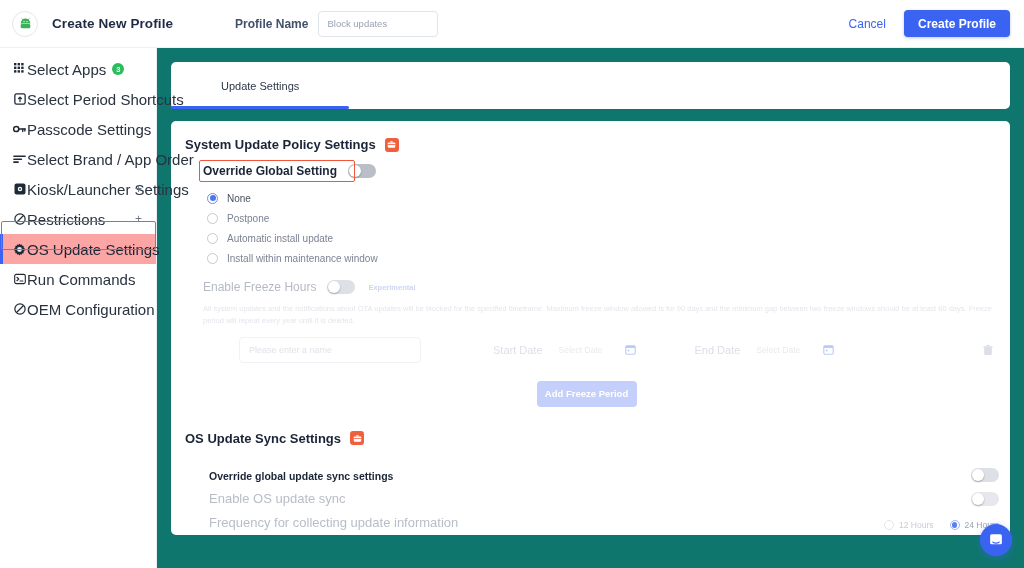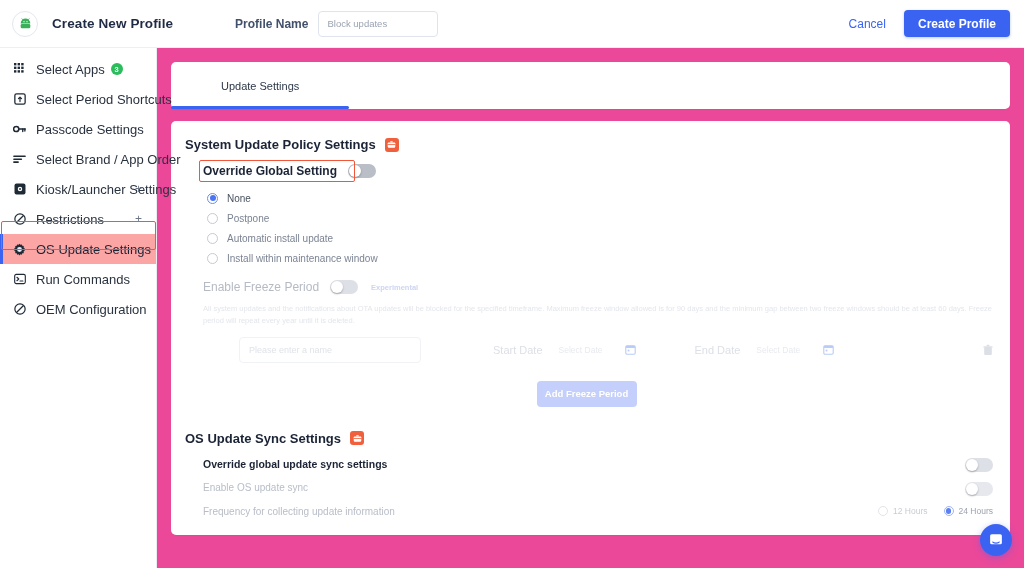--- a/index.html
+++ b/index.html
@@ -70,21 +70,21 @@
     position: relative;
     height: 30px; display: flex; align-items: center;
     padding-left: 12px; cursor: pointer;
   }
   .nav-icon {
     width: 15px; height: 15px; flex: 0 0 15px;
     display: flex; align-items: center; justify-content: center;
     color: #1f2a37;
   }
   .nav-label {
-    margin-left: 9px; font-size: 13px; color: #29323f;
+    font-size: 15px; color: #29323f;
     white-space: nowrap;
   }
   .nav-badge {
     margin-left: 6px; width: 12px; height: 12px; border-radius: 50%;
     background: #2bbd5c; color: #fff; font-size: 7.5px;
     display: flex; align-items: center; justify-content: center;
     font-weight: bold;
   }
   .nav-plus {
     position: absolute; right: 14px; font-size: 12px; color: #6c7689;
@@ -101,21 +101,21 @@
     border: 1.6px solid #f2563a;
     border-radius: 2px;
     pointer-events: none;
     z-index: 25;
   }
 
   
   .main {
     position: absolute; top: 48px; left: 157px;
     width: 867px; height: 520px;
-    background: #ec4899;
+    background: #0f766e;
     padding: 14px;
     overflow: hidden;
   }
   .card {
     background: #fff; border-radius: 5px;
     box-shadow: 0 1px 2px rgba(30,40,70,.05);
   }
   .tabs-card { height: 47px; position: relative; }
   .tab {
     position: absolute; left: 50px; top: 0; height: 47px;
@@ -213,26 +213,26 @@
     margin: 18px auto 0 auto;
     width: 100px; height: 26px;
     background: #c4d0fb; border-radius: 4px;
     color: #ffffff; font-size: 9.5px; font-weight: bold;
     display: flex; align-items: center; justify-content: center;
     cursor: pointer;
   }
 
   .sync-title-row { margin-top: 24px; display: flex; align-items: center; }
   .sync-row {
-    margin-left: 18px; height: 24px;
-    display: flex; align-items: flex-start;
+    margin-left: 24px; height: 24px;
+    display: flex; align-items: flex-end;
     position: relative; width: 790px;
   }
   .sync-label-strong { font-size: 10.5px; font-weight: bold; color: #1b2436; }
-  .sync-label-dim { font-size: 10px; color: #b8bdc7; }
+  .sync-label-dim { font-size: 13px; color: #b8bdc7; }
   .sync-right { position: absolute; right: 0; display: flex; align-items: center; }
 
   .freq-radio {
     width: 10px; height: 10px; border-radius: 50%;
     border: 1px solid #e1e4ea; background: #fff;
     display: flex; align-items: center; justify-content: center;
     flex: 0 0 10px;
   }
   .freq-radio.checked { border-color: #9fb4f7; }
   .freq-radio.checked::after {
@@ -434,21 +434,21 @@
         <span class="radio-label">Automatic install update</span>
       </div>
       <div class="radio-row">
         <span class="radio"></span>
         <span class="radio-label">Install within maintenance window</span>
       </div>
     </div>
 
     
     <div class="freeze-row">
-      <span class="freeze-label">Enable Freeze Period</span>
+      <span class="freeze-label">Enable Freeze Hours</span>
       <span class="toggle faded" style="margin-left:11px;">
         <span class="knob"></span>
       </span>
       <span class="experimental">Experimental</span>
     </div>
 
     <div class="disclaimer">All system updates and the notifications about OTA updates will be blocked for the specified timeframe. Maximum freeze window allowed is for 90 days and the minimum gap between two freeze windows should be at least 60 days. Freeze period will repeat every year until it is deleted.</div>
 
     <div class="period-row">
       <div class="name-input">

